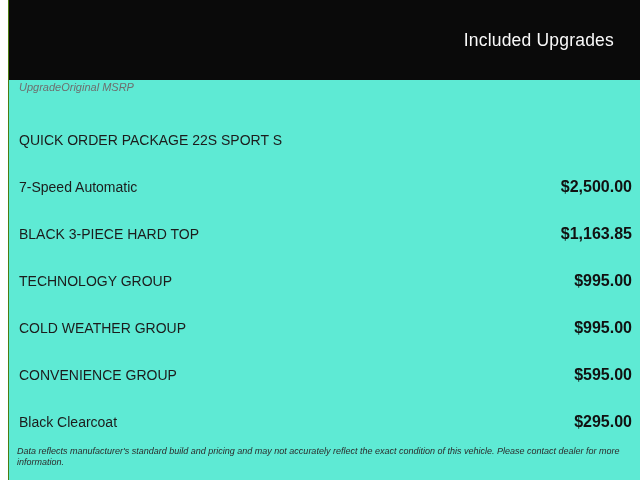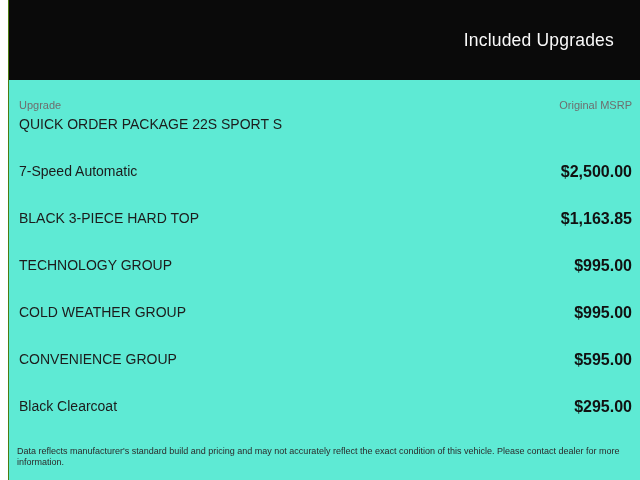--- a/index.html
+++ b/index.html
@@ -33,60 +33,60 @@
     font-weight: 400;
     letter-spacing: 0.2px;
   }
 
   .content {
     padding: 0 15px 0 10px;
   }
 
   .col-header-row {
     display: flex;
-    justify-content: space-between;
     align-items: baseline;
-    padding-top: 18px;
     height: 32px;
+    font-style: italic;
   }
 
   .col-header {
     font-size: 11px;
     color: #6e6e6e;
     line-height: 14px;
   }
 
   .rows {
     margin-top: 4px;
   }
 
   .row {
     height: 47px;
     display: flex;
-    align-items: flex-start;
+    align-items: center;
     justify-content: space-between;
   }
 
   .row-name {
     font-size: 14px;
     color: #1c1c1c;
     line-height: 16px;
   }
 
   .row-price {
     font-size: 16px;
     font-weight: 700;
     color: #111111;
     line-height: 18px;
   }
 
   .disclaimer {
     margin-top: 1px;
     margin-left: -2px;
     font-size: 9px;
+    font-style: italic;
     color: #2b2b2b;
     line-height: 11px;
   }
 </style>
 </head>
 <body>
 
 <div class="page">
 
   <div class="header-bar">

